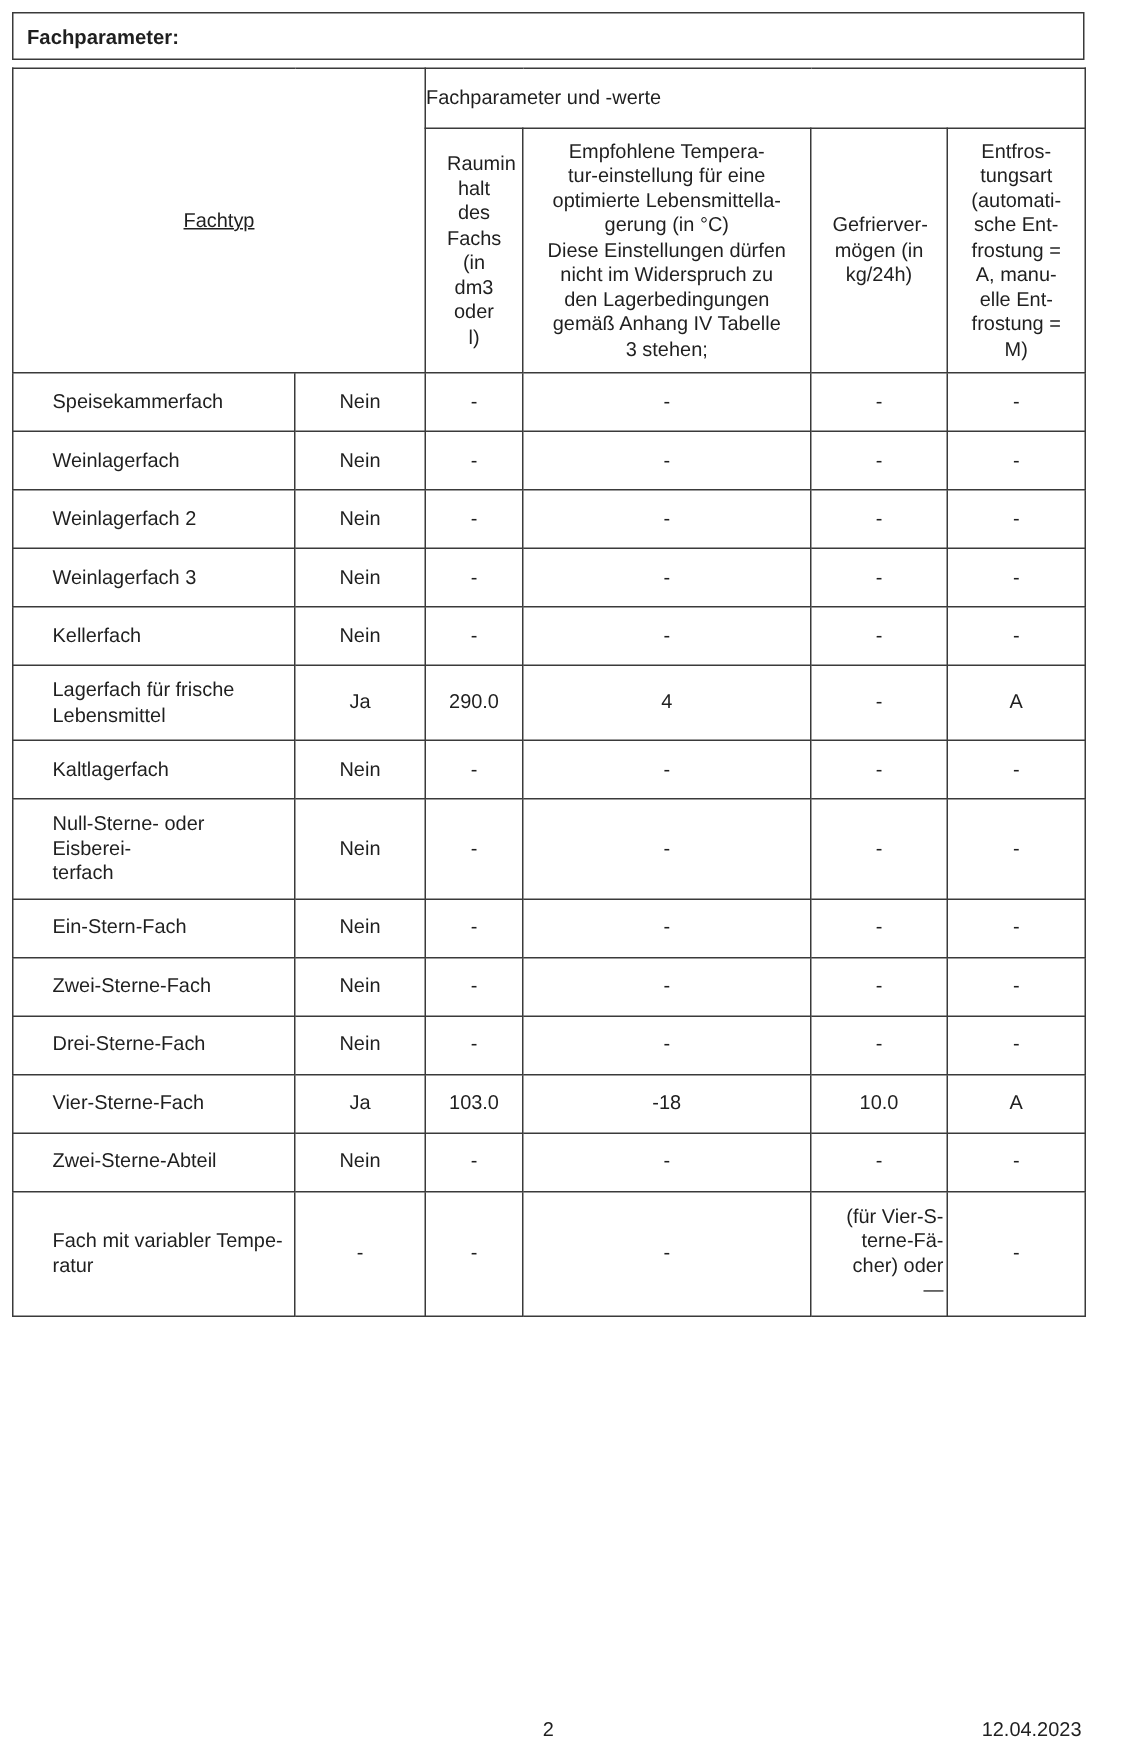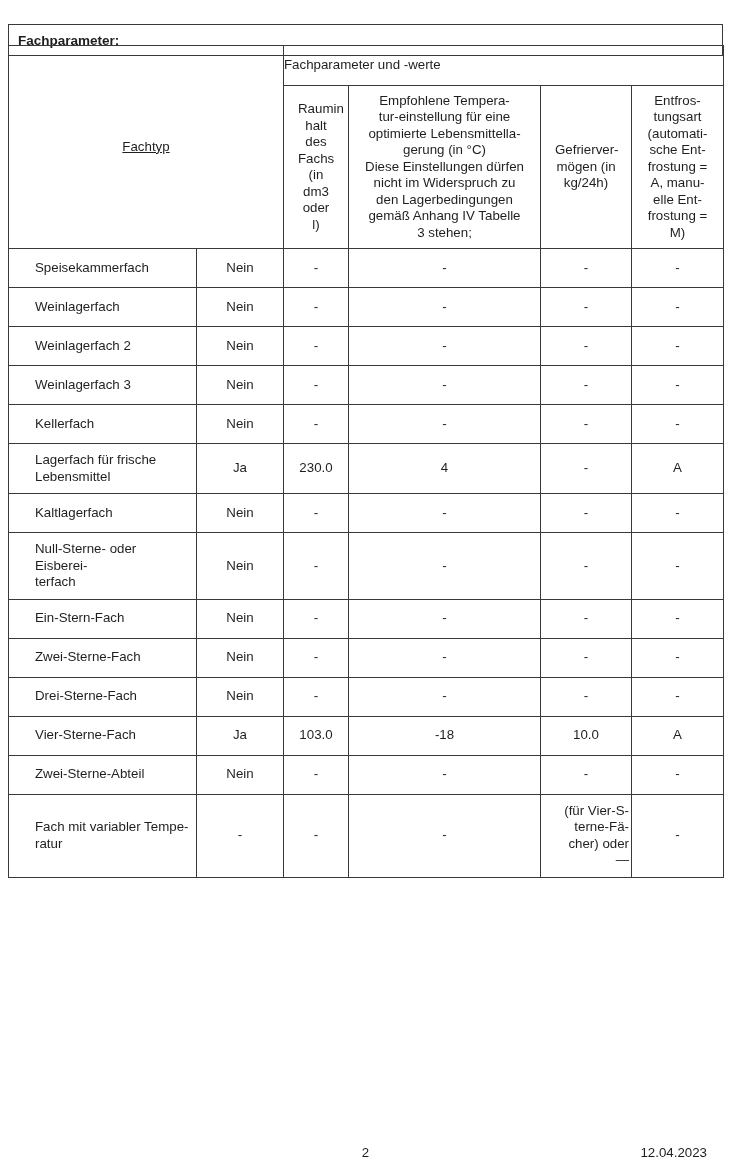--- a/index.html
+++ b/index.html
@@ -10,21 +10,21 @@
     color: #1f1f1f;
   }
   .page {
     position: relative;
     width: 750px; height: 1171px;
     background: #ffffff;
     overflow: hidden;
   }
   .title-box {
     position: absolute;
-    left: 8px; top: 24px;
+    left: 8px; top: 8px;
     width: 715px; height: 32px;
     border: 1px solid #3a3a3a;
     display: flex;
     align-items: center;
     padding-left: 9px;
     font-weight: bold;
     font-size: 13.5px;
   }
   table.main-table {
     position: absolute;
@@ -71,21 +71,21 @@
     font-size: 13.3px;
   }
   .footer .page-num {
     position: absolute;
     left: 0; top: 0;
     width: 100%;
     text-align: center;
   }
   .footer .date {
     position: absolute;
-    right: 16px; top: 0;
+    right: 2px; top: 0;
   }
 </style>
 </head>
 <body>
 
 <div class="page">
 
   <div class="title-box">
     <span>Fachparameter:</span>
   </div>
@@ -171,21 +171,21 @@
           <td class="val">Nein</td>
           <td class="val">-</td>
           <td class="val">-</td>
           <td class="val">-</td>
           <td class="val">-</td>
         </tr>
         <tr>
           <td class="name">Lagerfach für frische
 Lebensmittel</td>
           <td class="val">Ja</td>
-          <td class="val">230.0</td>
+          <td class="val">290.0</td>
           <td class="val">4</td>
           <td class="val">-</td>
           <td class="val">A</td>
         </tr>
         <tr>
           <td class="name">Kaltlagerfach</td>
           <td class="val">Nein</td>
           <td class="val">-</td>
           <td class="val">-</td>
           <td class="val">-</td>

